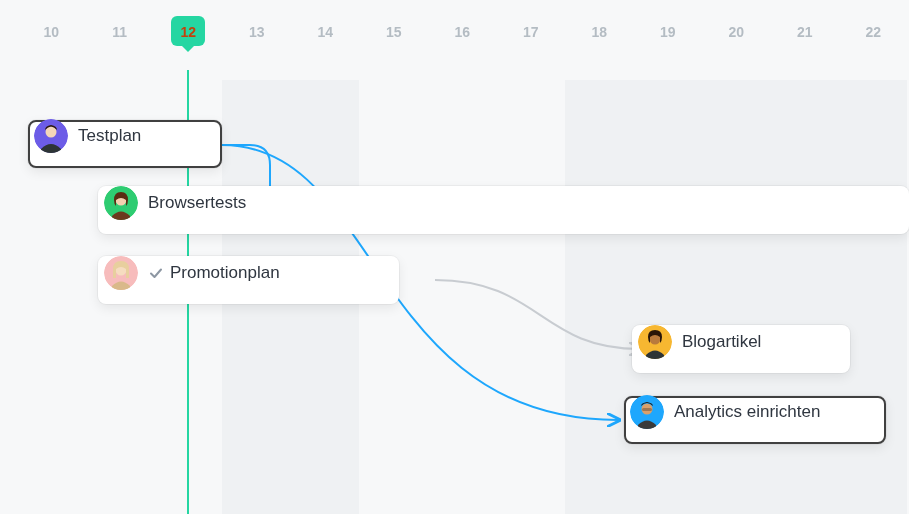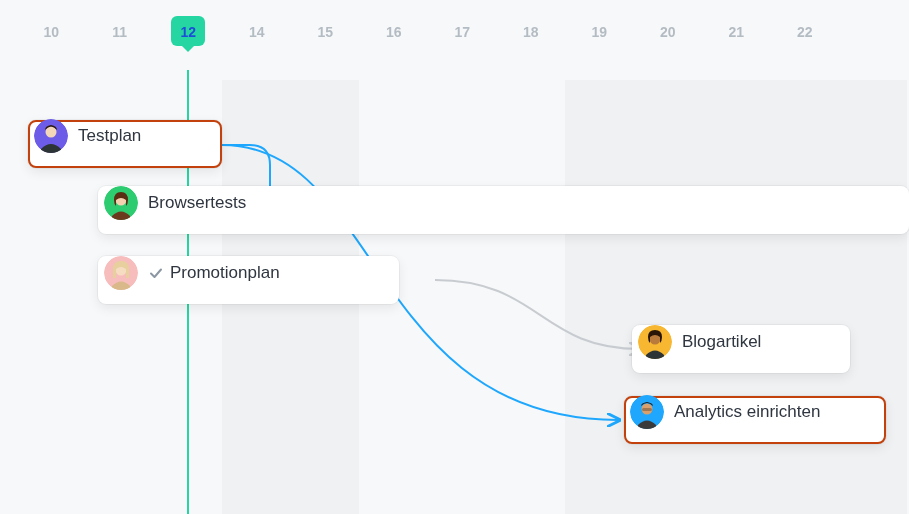--- a/index.html
+++ b/index.html
@@ -21,21 +21,21 @@
   }
   .timeline-day {
     width: 68.5px;
     text-align: center;
     font-size: 14px;
     font-weight: 600;
     color: #b4bcc3;
     position: relative;
   }
   .timeline-day.selected {
-    color: #1d4ed8;
+    color: #c2410c;
   }
   .timeline-day.selected .day-marker {
     position: absolute;
     top: -8px;
     left: 50%;
     transform: translateX(-50%);
     width: 34px;
     height: 30px;
     background: #25d6a2;
     border-radius: 6px;
@@ -87,21 +87,21 @@
     background: #fff;
     border-radius: 8px;
     box-shadow: 0 4px 12px rgba(0,0,0,0.08), 0 0 0 1px rgba(0,0,0,0.04);
     display: flex;
     align-items: center;
     padding: 6px 16px 21px 6px;
     z-index: 3;
     height: 48px;
   }
   .task.selected {
-    border: 2px solid #c2410c;
+    border: 2px solid #404040;
     padding: 4px 14px 20px 4px;
   }
   .avatar {
     width: 34px;
     height: 34px;
     border-radius: 50%;
     margin-right: 10px;
     flex-shrink: 0;
     display: flex;
     align-items: center;
@@ -133,20 +133,21 @@
 <div class="col-shade" style="left:701.5px"></div>
 <div class="col-shade" style="left:770px"></div>
 <div class="col-shade" style="left:838.5px"></div>
 
 <div class="today-line" style="left:187px"></div>
 
 <div class="timeline-header" style="left:17px">
   <div class="timeline-day"><span>10</span></div>
   <div class="timeline-day"><span>11</span></div>
   <div class="timeline-day selected"><div class="day-marker"></div><span>12</span></div>
+  <div class="timeline-day"><span>13</span></div>
   <div class="timeline-day"><span>14</span></div>
   <div class="timeline-day"><span>15</span></div>
   <div class="timeline-day"><span>16</span></div>
   <div class="timeline-day"><span>17</span></div>
   <div class="timeline-day"><span>18</span></div>
   <div class="timeline-day"><span>19</span></div>
   <div class="timeline-day"><span>20</span></div>
   <div class="timeline-day"><span>21</span></div>
   <div class="timeline-day"><span>22</span></div>
 </div>

